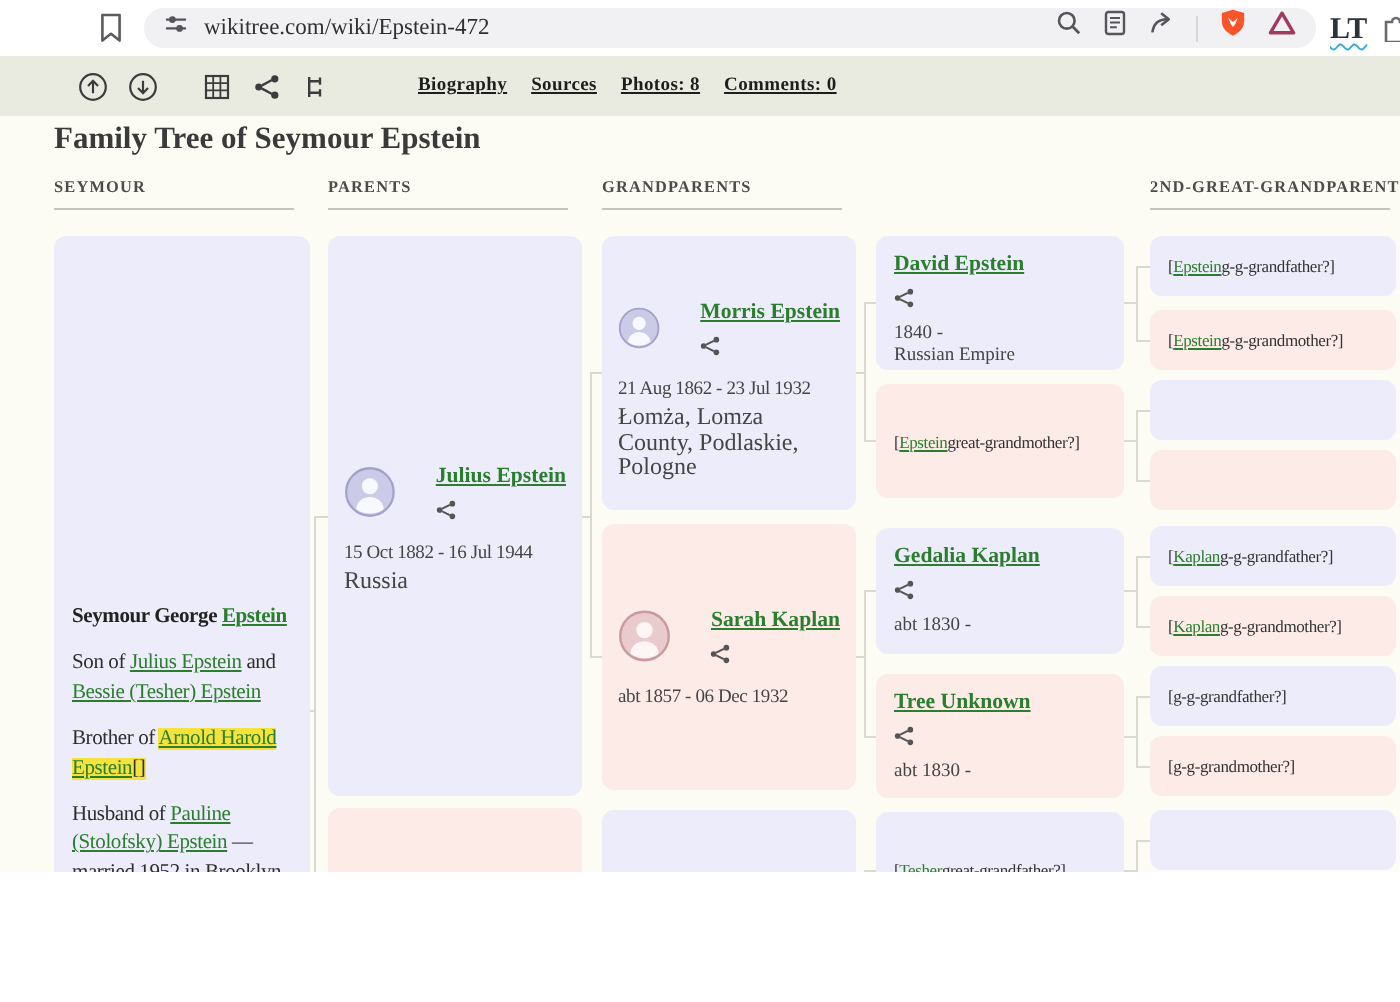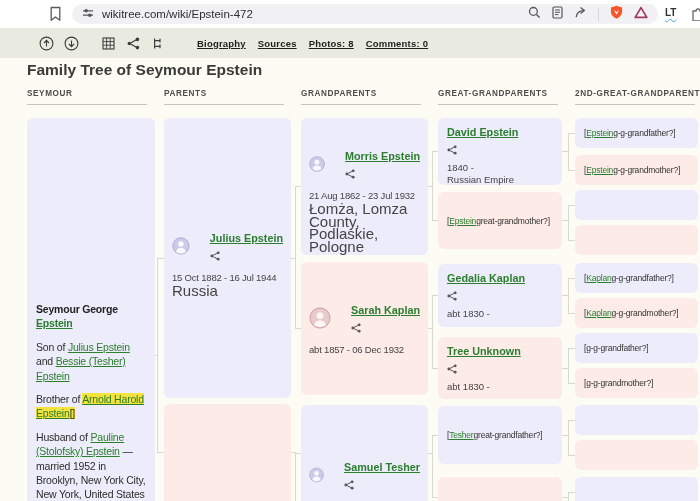--- a/index.html
+++ b/index.html
@@ -1,42 +1,42 @@
 <!DOCTYPE html>
 <html><head>
 <meta charset="utf-8">
 <style>
   * { margin:0; padding:0; box-sizing:border-box; }
   html,body { width:700px; height:501px; overflow:hidden; }
   .screen {
-    position:relative; width:700px; height:501px; overflow:hidden;
-    background:#22c55e; font-family:Liberation Sans, sans-serif;
+    position:relative; width:700px; height:436px; overflow:hidden;
+    background:#22c55e; font-family:Liberation Serif, serif;
     -webkit-font-smoothing:antialiased;
   }
   
   .toolbar { position:absolute; left:0; top:0; width:700px; height:28px; background:#ffffff; }
   .bm { position:absolute; left:49px; top:6px; }
   .urlbar {
     position:absolute; left:72px; top:4px; width:586px; height:20px;
     background:#f1f1f4; border-radius:10px; display:flex; align-items:center;
     padding:0 10px; gap:8px;
   }
   .urltext { flex:1; font-size:11.5px; color:#2f2f33; letter-spacing:0; white-space:nowrap; overflow:hidden; }
   .ubicons { display:flex; align-items:center; gap:11px; }
   .vdiv { width:1px; height:13px; background:#d6d6dc; }
-  .ltbadge { position:absolute; left:665px; top:7px; font-size:10px; font-weight:700; color:#2e3338;
+  .ltbadge { position:absolute; left:665px; top:7px; font-size:15px; font-weight:700; color:#2e3338;
     text-decoration:underline wavy #3aa7dc 1px; text-underline-offset:2px; }
   .puzzle { position:absolute; left:691px; top:6px; }
   
   .navbar {
     position:absolute; left:0; top:28px; width:700px; height:30px; background:#eaebe0;
     display:flex; align-items:center; padding-left:38px; gap:8px;
   }
   .nicon { display:flex; align-items:center; justify-content:center; width:17px; height:17px; }
-  .nlinks { display:flex; gap:12px; margin-left:8px; }
+  .nlinks { display:flex; gap:12px; margin-left:20px; }
   .nlink { font-size:9.5px; font-weight:700; color:#1e1e1e; text-decoration:underline; letter-spacing:0.2px; cursor:pointer; }
   
   .content { position:absolute; left:0; top:58px; width:700px; height:443px; background:#fcfcf5; }
   .ptitle { position:absolute; left:27px; top:61px; font-size:15.5px; font-weight:700; color:#3a3a3a; }
   .colhead {
     position:absolute; top:89px; width:120px; height:16px;
     font-size:8.2px; font-weight:700; letter-spacing:0.6px; color:#4c4c4c;
     border-bottom:1px solid #c4c4bc; white-space:nowrap;
   }
   
@@ -46,21 +46,21 @@
   .bio { padding:184px 9px 8px; font-size:10.5px; line-height:14.4px; color:#2e2e2e; letter-spacing:-0.2px; }
   .bio p { margin-bottom:9px; }
   .bio .head { font-weight:700; color:#222; }
   .seg.b { font-weight:700; }
   .seg.lk { color:#2a7e2e; text-decoration:underline; cursor:pointer; }
   .seg.hl { background:#f4e33c; }
   .prow { display:flex; gap:20px; padding:0 8px; align-items:flex-start; }
   .pcol { display:flex; flex-direction:column; gap:3px; padding-top:2px; }
   .pname { font-size:10.8px; font-weight:700; color:#2a7e2e; text-decoration:underline; cursor:pointer; white-space:nowrap; }
   .pdates { padding:7px 8px 0; font-size:9.5px; color:#454545; letter-spacing:-0.2px; white-space:nowrap; }
-  .pplace { padding:2px 8px 0; font-size:15px; line-height:12.5px; color:#454545; }
+  .pplace { padding:2px 8px 0; font-size:12px; line-height:12.5px; color:#454545; }
   .mini { padding:8px 9px; }
   .mini .pname { display:block; }
   .mini .mshare { margin:3px 0 2px; }
   .mini .mdates { font-size:9.5px; color:#454545; margin-top:3px; }
   .mini .mplace { font-size:9.5px; color:#454545; margin-top:1px; }
   .btxt { display:flex; align-items:center; padding:0 9px; font-size:8.5px; letter-spacing:-0.2px; color:#333; white-space:nowrap; cursor:pointer; }
   .btxt .seg.lk { font-weight:400; }
   
   .vl, .hl2 { position:absolute; background:#d9d9d0; }
   .vl { width:1px; } .hl2 { height:1px; }
@@ -169,21 +169,20 @@
       <span class="nlink">Comments: 0</span>
     </span>
   </div>
 
   <div class="content"></div>
   <div class="ptitle">Family Tree of Seymour Epstein</div>
 
   <div class="colhead" style="left:27px">SEYMOUR</div>
   <div class="colhead" style="left:164px">PARENTS</div>
   <div class="colhead" style="left:301px">GRANDPARENTS</div>
-  <div class="colhead" style="left:438px">GREAT-GRANDPARENTS</div>
   <div class="colhead" style="left:575px">2ND-GREAT-GRANDPARENTS</div>
 
   <div class="hl2" style="left:155px;top:355px;width:3px"></div>
   <div class="vl" style="left:157px;top:258px;height:195px"></div>
   <div class="hl2" style="left:157px;top:258px;width:7px"></div>
   <div class="hl2" style="left:157px;top:452px;width:7px"></div>
 
   <div class="hl2" style="left:291px;top:258px;width:5px"></div>
   <div class="vl" style="left:295px;top:186px;height:143px"></div>
   <div class="hl2" style="left:295px;top:186px;width:6px"></div>

